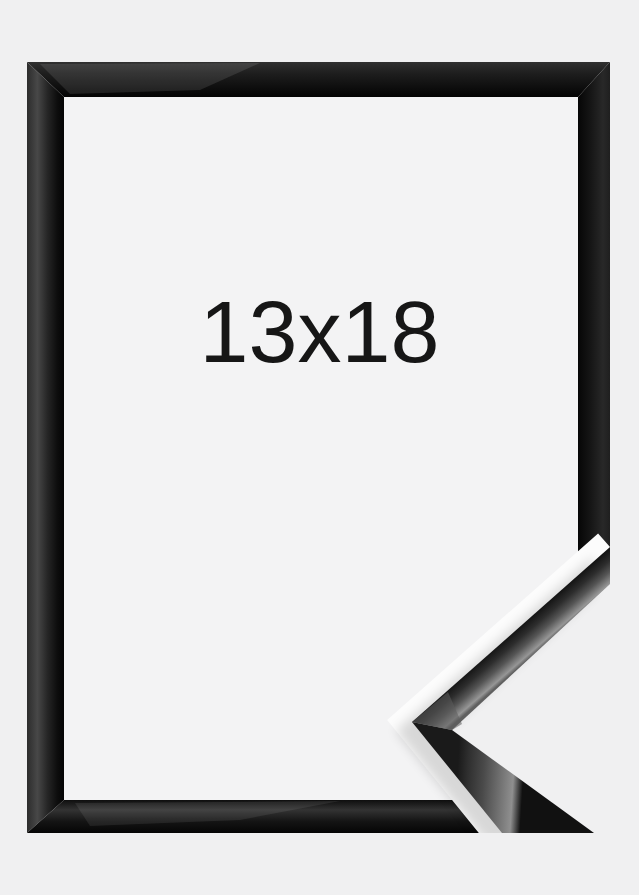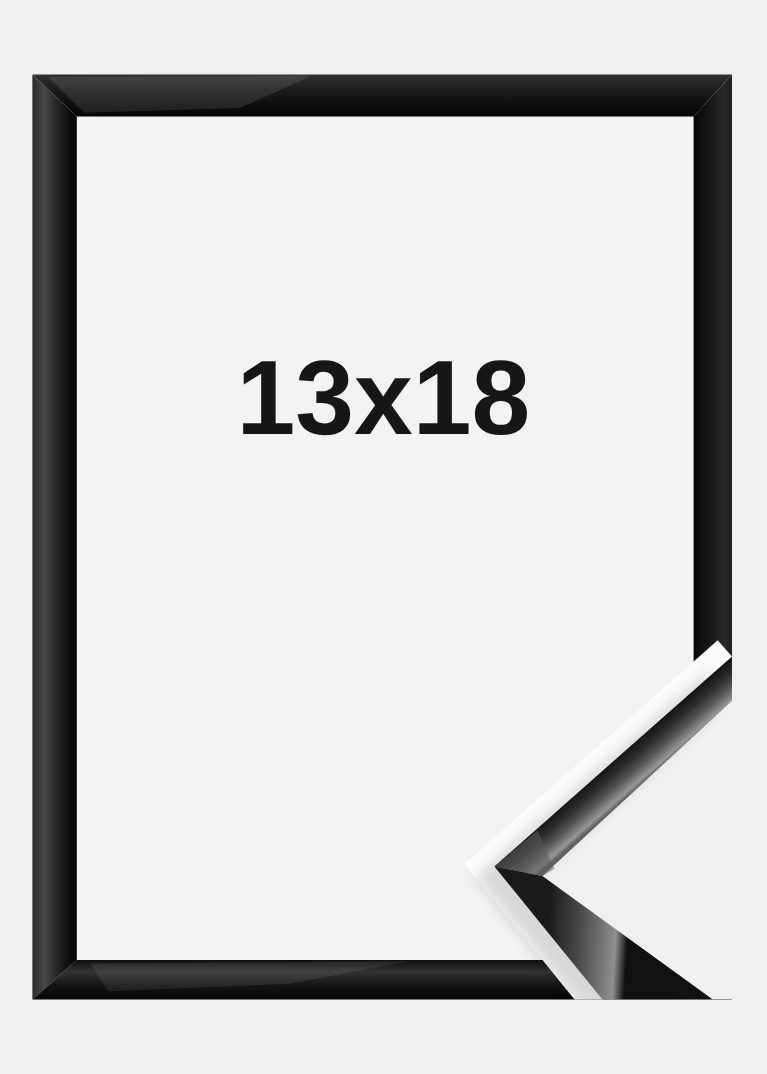--- a/index.html
+++ b/index.html
@@ -10,21 +10,21 @@
     background:#f0f0f1;
     font-family:"Liberation Sans","DejaVu Sans",sans-serif;
   }
   .photo-svg{position:absolute;left:0;top:0;display:block;}
   .size-label{
     position:absolute;
     left:0;top:277px;width:639px;height:110px;
     line-height:110px;
     text-align:center;
     font-size:88px;
-    font-weight:bold;
+    font-weight:normal;
     letter-spacing:0px;
     color:#161616;
     user-select:none;
   }
 </style>
 </head>
 <body>
 
 <div class="stage">
 

